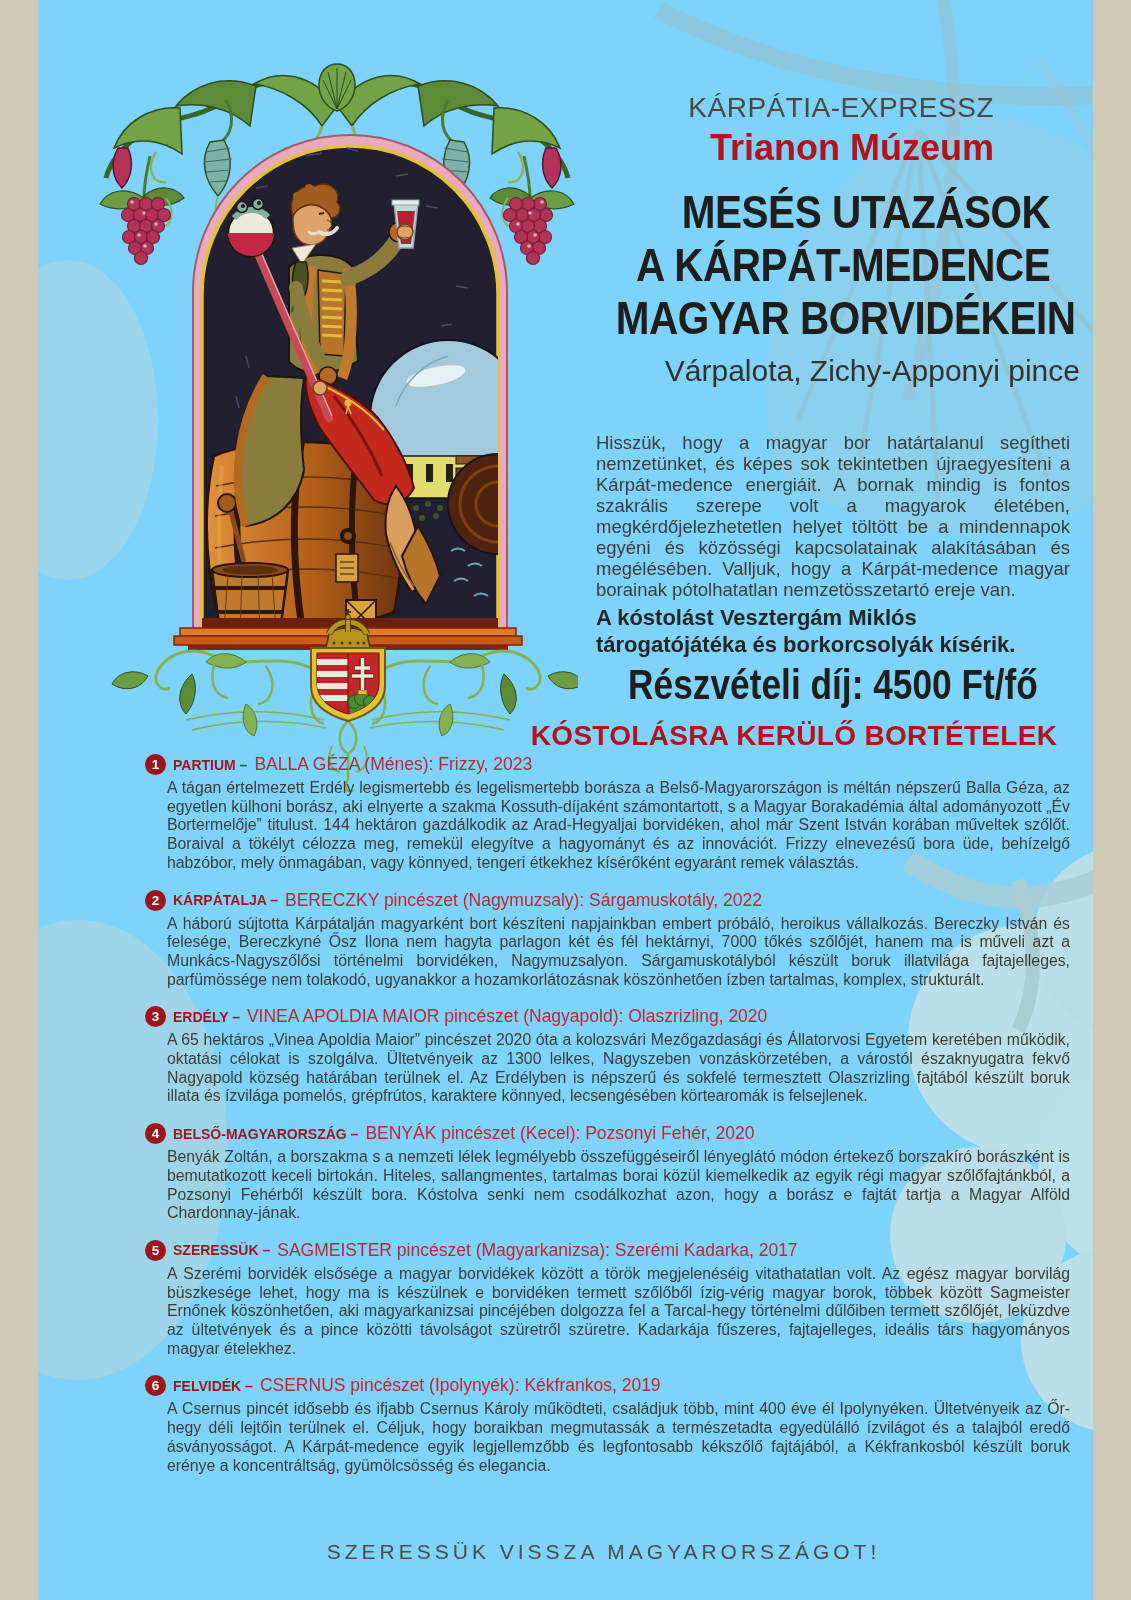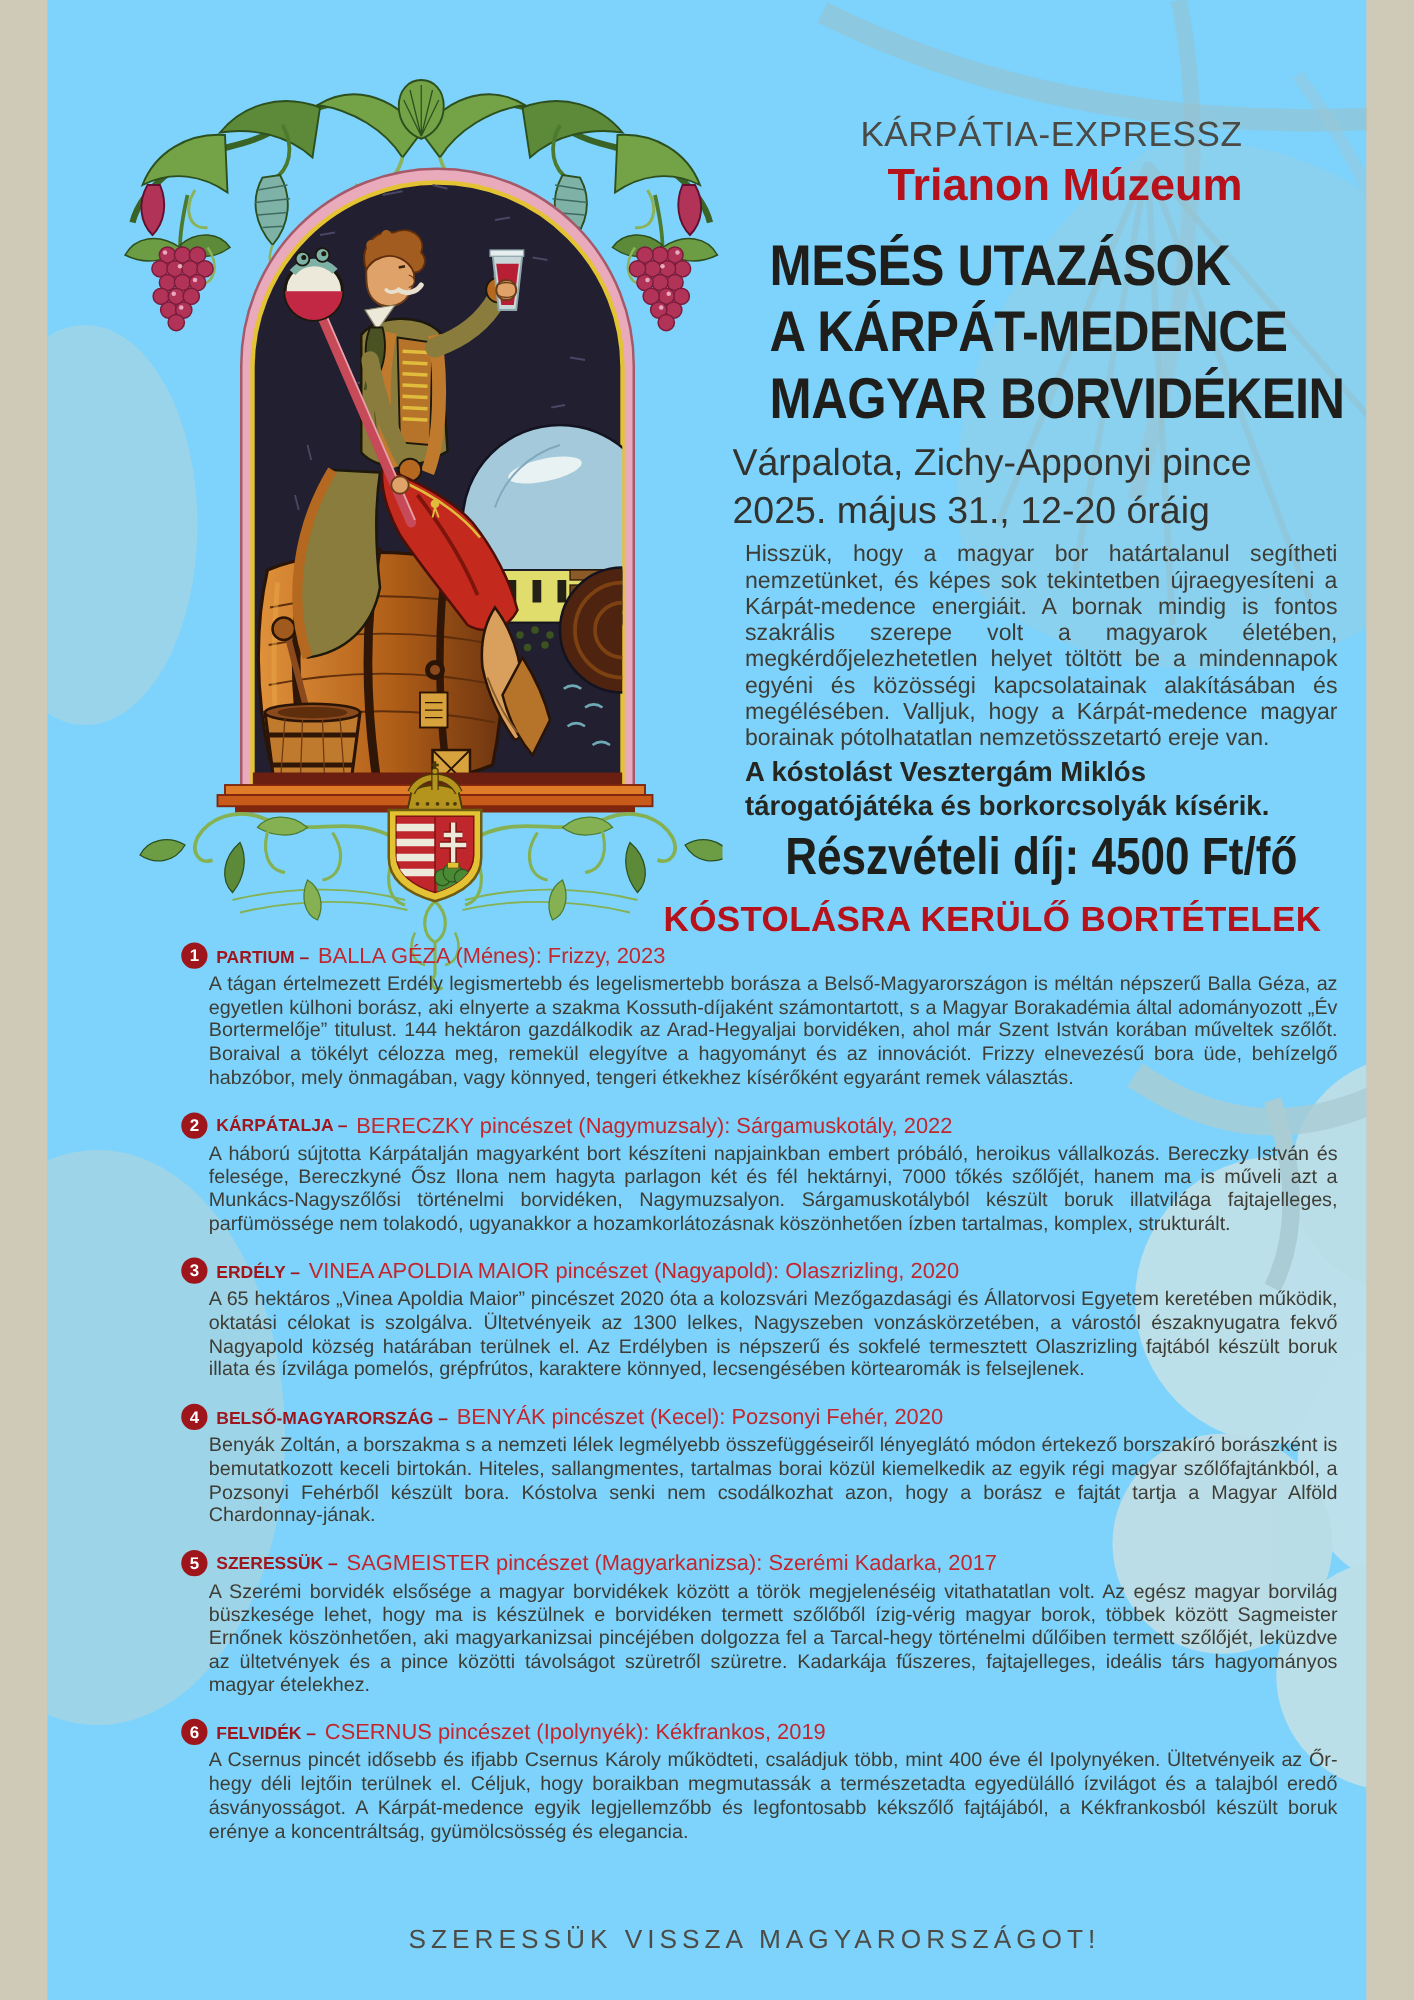--- a/index.html
+++ b/index.html
@@ -13,21 +13,21 @@
 
   
   .illustration{left:58px;top:56px;width:482px;height:740px;}
 
   
   .header-block{top:92px;right:99px;text-align:right;}
   .header-org{font-size:28px;letter-spacing:.5px;color:#4a4944;}
   .header-museum{font-size:36px;font-weight:700;color:#b5121b;margin-top:3px;text-align:right;}
 
   
-  .title-block{left:548px;top:186px;width:494px;text-align:left;}
+  .title-block{left:548px;top:186px;width:494px;text-align:right;}
   .main-title{font-size:46px;line-height:53px;font-weight:800;color:#1f1e1b;
     letter-spacing:-.5px;transform:scaleX(.88);}
   .main-title div{white-space:nowrap;}
   .venue{font-size:30px;color:#33322d;margin-top:9px;white-space:nowrap;}
   .datetime{font-size:30px;color:#33322d;margin-top:4px;white-space:nowrap;}
 
   .intro{left:558px;top:432px;width:474px;font-size:18.5px;line-height:21px;
     text-align:justify;color:#3e3d35;}
   .accompaniment{left:558px;top:604px;width:474px;
     font-size:22px;line-height:27px;font-weight:700;color:#262621;}
@@ -336,21 +336,20 @@
     <div class="header-museum">Trianon Múzeum</div>
   </div>
 
   <div class="layer title-block">
     <div class="main-title">
       <div>MESÉS UTAZÁSOK</div>
       <div>A KÁRPÁT-MEDENCE</div>
       <div>MAGYAR BORVIDÉKEIN</div>
     </div>
     <div class="venue">Várpalota, Zichy-Apponyi pince</div>
-    <div class="datetime">2025. május 31., 12-20 óráig</div>
   </div>
 
   <div class="layer intro">Hisszük, hogy a magyar bor határtalanul segítheti nemzetünket, és képes sok tekintetben újraegyesíteni a Kárpát-medence energiáit. A bornak mindig is fontos szakrális szerepe volt a magyarok életében, megkérdőjelezhetetlen helyet töltött be a mindennapok egyéni és közösségi kapcsolatainak alakításában és megélésében. Valljuk, hogy a Kárpát-medence magyar borainak pótolhatatlan nemzetösszetartó ereje van.</div>
 
   <div class="layer accompaniment">
     <div>A kóstolást Vesztergám Miklós</div>
     <div>tárogatójátéka és borkorcsolyák kísérik.</div>
   </div>
 
   <div class="layer fee">Részvételi díj: 4500 Ft/fő</div>

